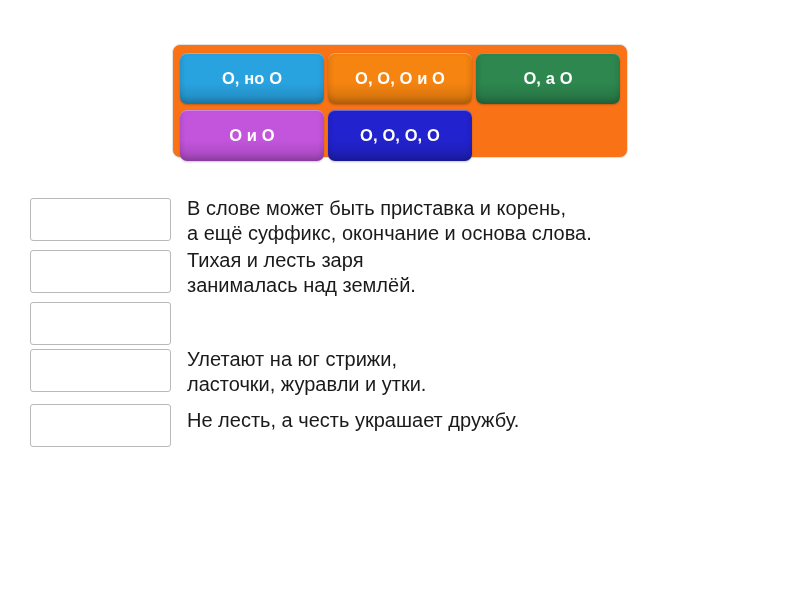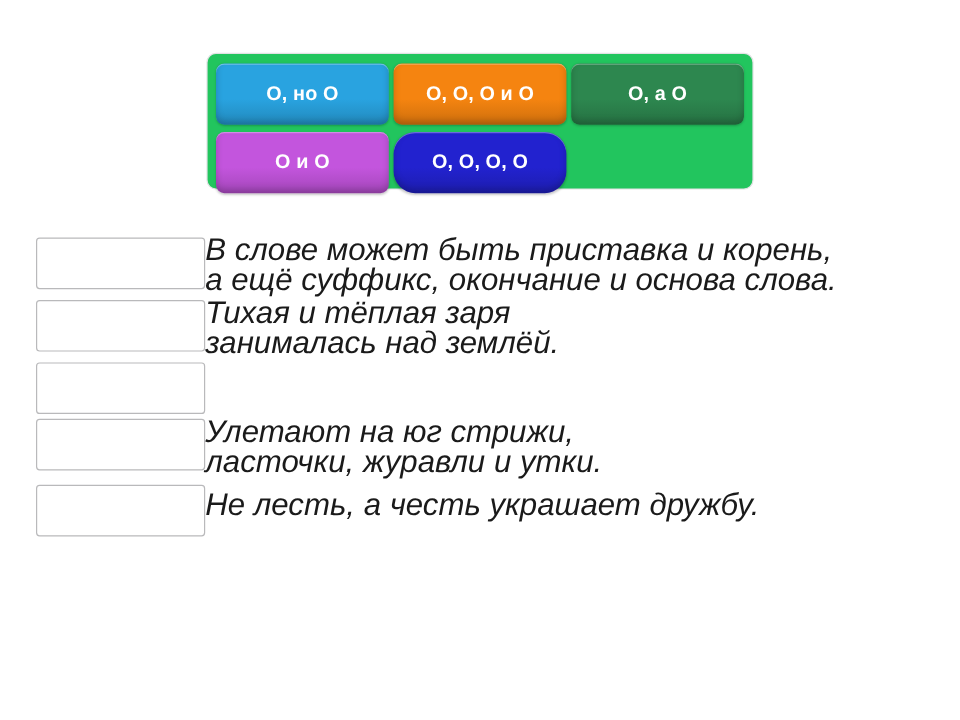--- a/index.html
+++ b/index.html
@@ -23,21 +23,21 @@
 
   
   .tile-bank {
     position: absolute;
     left: 172px;
     top: 44px;
     width: 456px;
     height: 114px;
     border: 1px solid #e2e2e4;
     border-radius: 8px;
-    background: #22c55e;
+    background: #f97316;
     padding: 8px 7px;
     display: flex;
     flex-wrap: wrap;
     align-content: flex-start;
     gap: 6px 4px;
   }
 
   .tile {
     width: 144px;
     height: 51px;
@@ -83,28 +83,27 @@
     margin-left: 30px;
     margin-top: 2px;
     border: 1px solid #b9b9bb;
     border-radius: 3px;
     background: #ffffff;
     cursor: pointer;
   }
 
   .item-text {
     flex: 1 1 auto;
-    margin-left: 0;
-    font-size: 26px;
+    margin-left: 16px;
+    font-size: 20px;
     line-height: 25px;
     color: #1a1a1a;
     white-space: pre-line;
     padding-top: 0px;
     letter-spacing: 0px;
-    font-style: italic;
   }
 
   
   .item-row.single .dropzone { margin-top: 5px; }
   .item-row.single .item-text { padding-top: 9px; }
   .item-row.single { margin-bottom: 13px; }
   .item-row.double { margin-bottom: 2px; }
 </style>
 </head>
 <body>
@@ -117,34 +116,34 @@
       </div>
       <div class="tile" style="background: linear-gradient(rgb(245, 132, 16) 0%, rgb(245, 132, 16) 58%, rgb(206, 111, 13) 100%);">
         <span class="tile-text">О, О, О и О</span>
       </div>
       <div class="tile" style="background: linear-gradient(rgb(45, 135, 79) 0%, rgb(45, 135, 79) 58%, rgb(38, 113, 66) 100%); text-align: right;">
         <span class="tile-text">О, а О</span>
       </div>
       <div class="tile" style="background: linear-gradient(rgb(195, 85, 221) 0%, rgb(195, 85, 221) 58%, rgb(164, 71, 186) 100%); justify-content: center;">
         <span class="tile-text">О и О</span>
       </div>
-      <div class="tile" style="background: linear-gradient(rgb(34, 34, 207) 0%, rgb(34, 34, 207) 58%, rgb(29, 29, 174) 100%); border-radius: 18px;">
+      <div class="tile" style="background: linear-gradient(rgb(34, 34, 207) 0%, rgb(34, 34, 207) 58%, rgb(29, 29, 174) 100%);">
         <span class="tile-text">О, О, О, О</span>
       </div>
     </div>
 
   <div class="items" id="item-list">
       <div class="item-row double">
         <div class="dropzone"></div>
         <div class="item-text">В слове может быть приставка и корень,
 а ещё суффикс, окончание и основа слова.</div>
       </div>
       <div class="item-row double">
         <div class="dropzone"></div>
-        <div class="item-text">Тихая и тёплая заря
+        <div class="item-text">Тихая и лесть заря
 занималась над землёй.</div>
       </div>
       <div class="item-row double">
         <div class="dropzone"></div>
       </div>
       <div class="item-row double">
         <div class="dropzone"></div>
         <div class="item-text">Улетают на юг стрижи,
 ласточки, журавли и утки.</div>
       </div>

